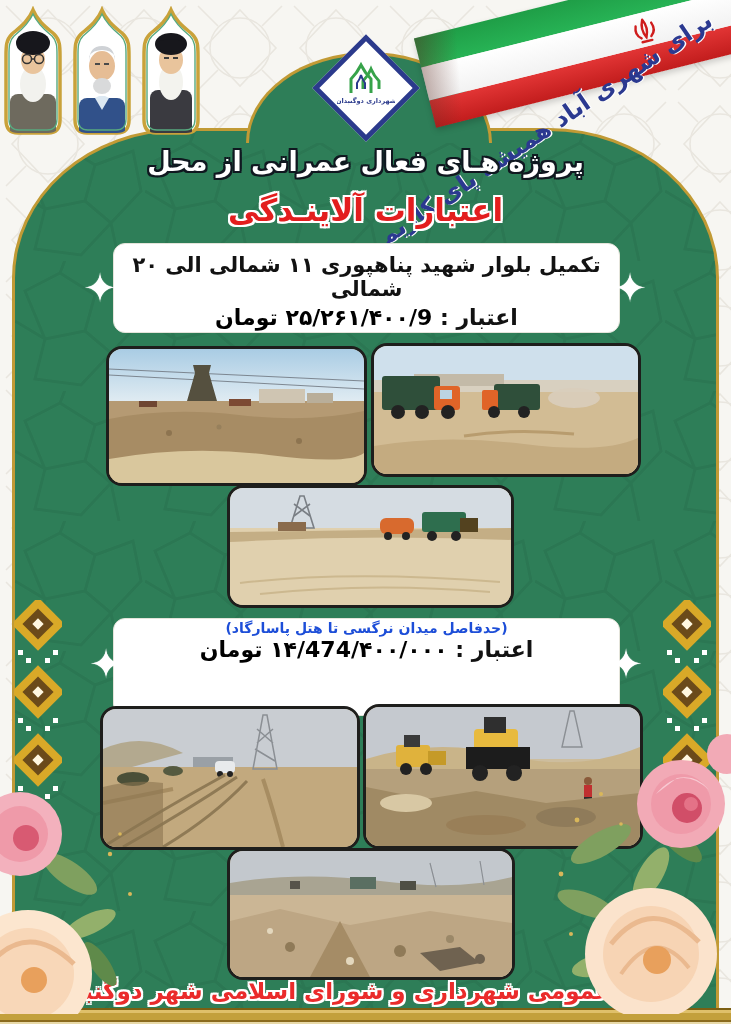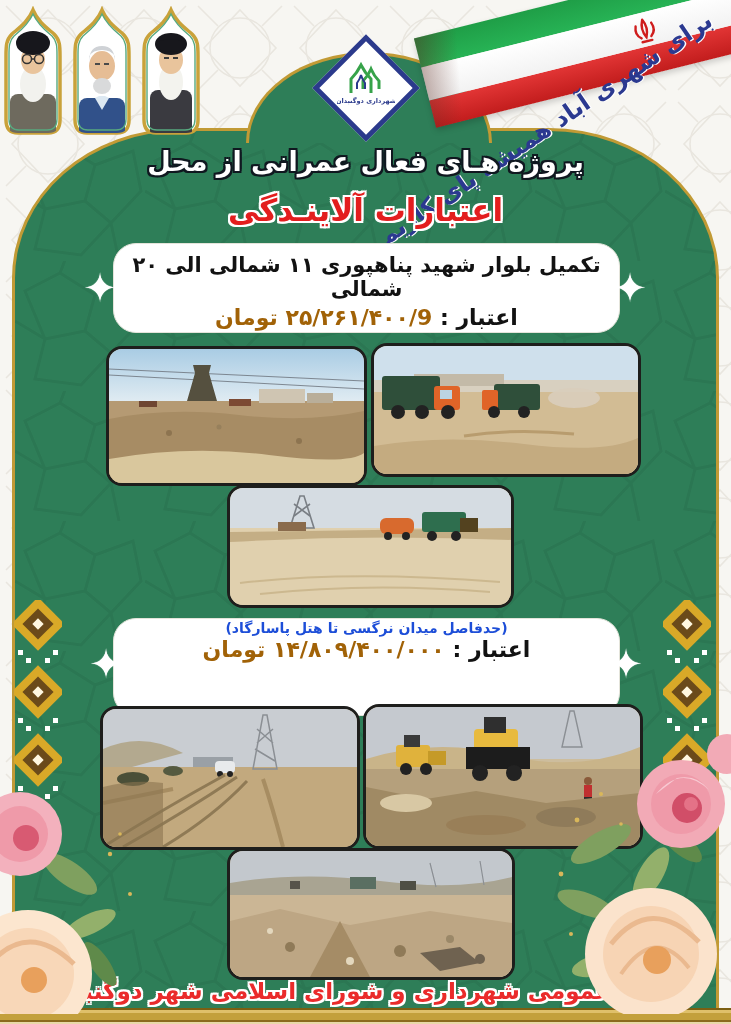--- a/index.html
+++ b/index.html
@@ -48,30 +48,30 @@
   .title1{left:40px;right:40px;top:146px;text-align:center;color:#ffffff;
         font-size:27px;font-weight:bold;z-index:3;}
   .title2{left:40px;right:40px;top:192px;text-align:center;color:#e31e1e;
         font-size:31px;font-weight:bold;z-index:3;}
   .stroke-dark{text-shadow:-2px -2px 0 #101820,2px -2px 0 #101820,-2px 2px 0 #101820,
         2px 2px 0 #101820,0 -2px 0 #101820,0 2px 0 #101820,-2px 0 0 #101820,2px 0 0 #101820;}
   .stroke-white{text-shadow:-2px -2px 0 #ffffff,2px -2px 0 #ffffff,-2px 2px 0 #ffffff,
         2px 2px 0 #ffffff,0 -2px 0 #ffffff,0 2px 0 #ffffff,-2px 0 0 #ffffff,2px 0 0 #ffffff;}
 
   
-  .pbox{background:#ffffff;border-radius:23px;z-index:3;text-align:center;
+  .pbox{background:#ffffff;border-radius:12px;z-index:3;text-align:center;
         border:1px solid #e4e4da;}
   .pbox1{left:113px;top:243px;width:505px;height:88px;}
   .pbox2{left:113px;top:618px;width:505px;height:96px;}
   .pbox .ptitle{font-size:21px;font-weight:bold;color:#121212;margin-top:9px;}
   .pbox .psub{font-size:14px;font-weight:bold;color:#1d4ed8;line-height:18px;}
   .pbox .pcredit{font-size:22px;font-weight:bold;color:#121212;margin-top:4px;}
   .pbox2 .ptitle{margin-top:7px;}
   .pbox2 .pcredit{margin-top:0;}
-  .credit-red{color:#a16207;}
+  .credit-red{color:#000000;}
 
   
   .star{z-index:3;color:#ffffff;font-size:40px;line-height:40px;width:40px;
         text-align:center;text-shadow:0 0 1px #fff;}
 
   
   .photo{border:3px solid #1e1e1c;border-radius:16px;overflow:hidden;z-index:3;
         background:#cdbd9d;}
   .ph1{left:106px;top:346px;width:255px;height:134px;}
   .ph2{left:371px;top:343px;width:264px;height:128px;}
@@ -305,21 +305,21 @@
       <path d="M10 95 Q120 82 270 94" stroke="#c8b astound" stroke-width="0" fill="none"></path>
       <path d="M10 95 Q120 82 270 94" stroke="#ccb88f" stroke-width="2" fill="none"></path>
       <path d="M30 106 Q140 94 260 104" stroke="#ccb88f" stroke-width="2" fill="none"></path>
     </svg>
   </div>
 
   <div class="abs pbox pbox2">
     <div class="psub">(حدفاصل میدان نرگسی تا هتل پاسارگاد)</div>
     <div class="pcredit">
       <span>اعتبار :</span>
-      <span class="credit-red">۱۴/۸۰۹/۴۰۰/۰۰۰</span>
+      <span class="credit-red">۱۴/474/۴۰۰/۰۰۰</span>
       <span class="credit-red">تومان</span>
     </div>
   </div>
   <div class="abs star" style="left:86px;top:644px;">✦</div>
   <div class="abs star" style="left:606px;top:644px;">✦</div>
 
   <div class="abs photo ph4">
     <svg viewBox="0 0 254 138" preserveAspectRatio="none">
       <rect width="254" height="64" fill="#c9cdd2"></rect>
       <path d="M0 40 Q40 22 80 44 L0 66 Z" fill="#b3a98f"></path>

